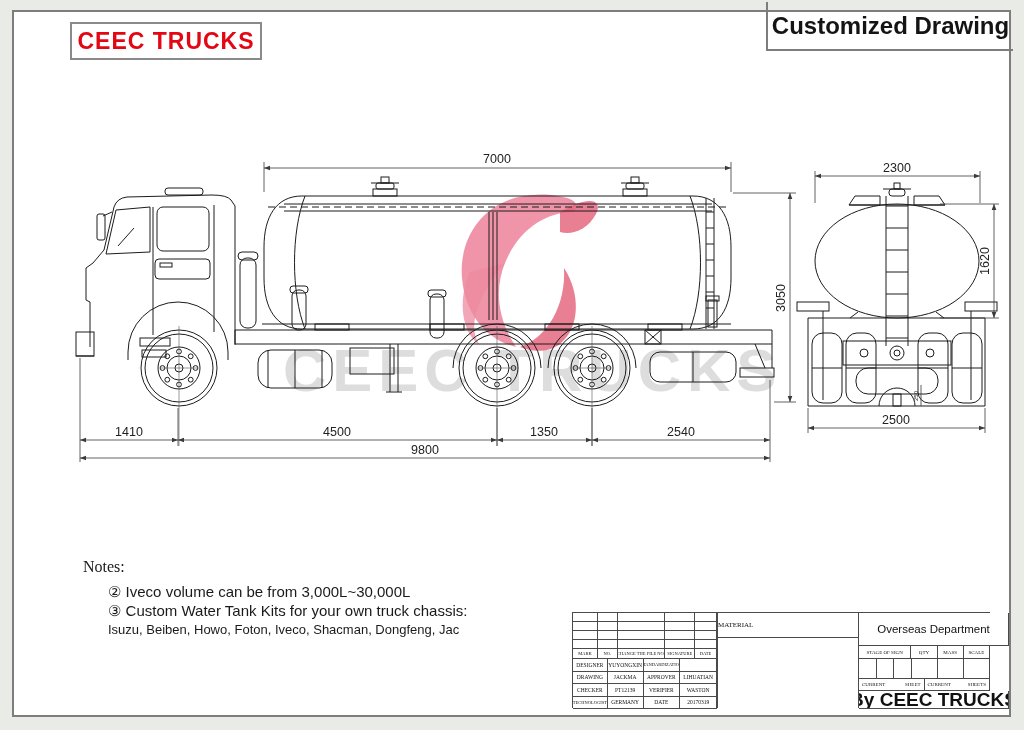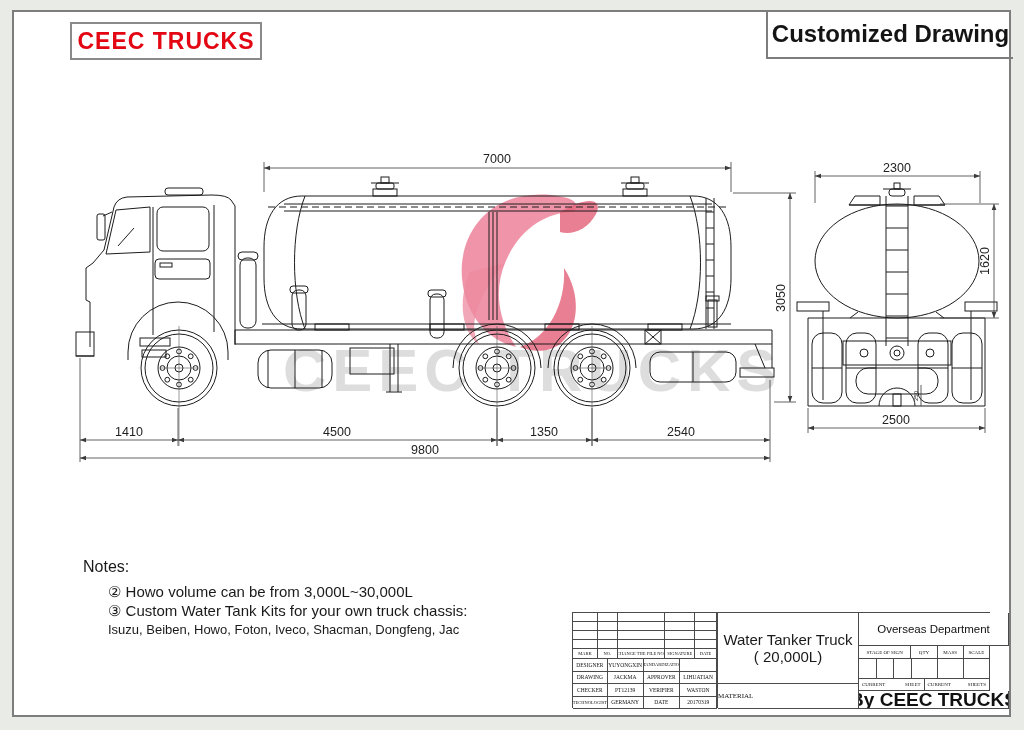--- a/index.html
+++ b/index.html
@@ -1,30 +1,30 @@
 <!DOCTYPE html>
 <html><head>
 <meta charset="utf-8">
 <style>
   html,body{margin:0;padding:0;}
   body{width:1024px;height:730px;background:#e9ebe6;font-family:"Liberation Sans",sans-serif;position:relative;overflow:hidden;}
   .frame{position:absolute;left:12px;top:10px;width:999px;height:707px;background:#ffffff;border:2px solid #7d7d7d;box-sizing:border-box;}
   .logo-box{position:absolute;left:70px;top:22px;width:192px;height:38px;border:2px solid #8a8a8a;box-sizing:border-box;display:flex;align-items:center;justify-content:center;background:#fff;}
   .logo-box span{color:#e30613;font-weight:bold;font-size:23px;letter-spacing:1px;}
-  .cdraw-box{position:absolute;left:766px;top:10px;width:247px;height:49px;border-left:2px solid #7d7d7d;border-bottom:2px solid #7d7d7d;box-sizing:border-box;display:flex;align-items:center;justify-content:center;}
+  .cdraw-box{position:absolute;left:766px;top:2px;width:247px;height:49px;border-left:2px solid #7d7d7d;border-bottom:2px solid #7d7d7d;box-sizing:border-box;display:flex;align-items:center;justify-content:center;}
   .cdraw-box span{color:#141414;font-weight:bold;font-size:24px;}
   .wmark{position:absolute;left:283px;top:336px;font-size:60px;font-weight:bold;letter-spacing:6px;color:#c7c7c7;opacity:.6;white-space:nowrap;}
   svg.draw{position:absolute;left:0;top:0;}
   .ln{stroke:#1c1c1c;stroke-width:1;fill:none;}
   .thin{stroke:#555;stroke-width:.6;fill:none;}
   .dim{stroke:#3a3a3a;stroke-width:.8;fill:none;}
   .dimtxt{font-family:"Liberation Sans",sans-serif;font-size:12.5px;fill:#222;}
   .tinytxt{font-family:"Liberation Sans",sans-serif;font-size:6px;fill:#222;}
   .notes{position:absolute;left:83px;top:558px;color:#1a1a1a;}
-  .notes .nt{font-size:16px;margin-bottom:6px;}
+  .notes .nt{font-size:16px;margin-bottom:6px;font-family:Liberation Serif, serif;}
   .notes .ni{font-size:15px;margin-left:25px;line-height:19px;}
   .notes .nl{font-size:13px;margin-left:25px;line-height:19px;}
   
   .tb{position:absolute;left:572px;top:612px;width:436px;height:96px;display:flex;color:#111;}
   .sec{box-sizing:border-box;border-left:1px solid #4a4a4a;border-top:1px solid #4a4a4a;}
   .row{display:flex;}
   .c{box-sizing:border-box;border-right:1px solid #4a4a4a;border-bottom:1px solid #4a4a4a;display:flex;align-items:center;justify-content:center;overflow:hidden;white-space:nowrap;}
   .sigfont{font-family:"Liberation Serif",serif;}
   .h9{height:9px;} .h10{height:10px;} .h125{height:12.5px;}
   .f45{font-size:4.5px;} .f55{font-size:5.5px;} .f5{font-size:5px;}
@@ -217,21 +217,21 @@
     <path class="dim" d="M808,408 V433 M985,408 V433"></path>
     <line class="dim" x1="808" y1="428" x2="985" y2="428" marker-start="url(#ma)" marker-end="url(#ma)"></line>
     <text class="dimtxt" x="896" y="424" text-anchor="middle">2500</text>
     <path class="dim" d="M921,385 V406"></path>
     <text class="tinytxt" x="918" y="396" text-anchor="middle" transform="rotate(-90 918,396)">250</text>
   </g>
 </svg>
 
 <div class="notes">
   <div class="nt">Notes:</div>
-  <div class="ni">② Howo volume can be from 3,000L~30,000L</div>
+  <div class="ni">② Iveco volume can be from 3,000L~30,000L</div>
   <div class="ni">③ Custom Water Tank Kits for your own truck chassis:</div>
   <div class="nl">Isuzu, Beiben, Howo, Foton, Iveco, Shacman, Dongfeng, Jac</div>
 </div>
 
 <div class="tb">
 
   <div class="sec sigfont" style="width:145px">
     <div class="row">
         <div class="c h9" style="width:25px"></div>
         <div class="c h9" style="width:20px"></div>
@@ -287,24 +287,20 @@
     </div>
     <div class="row">
       <div class="c h125 f45" style="width:35px">TECHNOLOGIST</div>
       <div class="c h125 f55" style="width:36px">GERMANY</div>
       <div class="c h125 f55" style="width:37px">DATE</div>
       <div class="c h125 f55" style="width:37px">20170319</div>
     </div>
   </div>
 
   <div class="sec" style="width:141px">
-    <div class="c mid-top">
-      <div>Water Tanker Truck</div>
-      <div>( 20,000L)</div>
-    </div>
     <div class="c mid-mat">MATERIAL</div>
   </div>
 
   <div class="sec" style="width:132px">
     <div class="c dept">Overseas Department</div>
     <div class="row sigfont">
       <div class="c f5" style="width:60px;height:13px">STAGE OF SIGN</div>
       <div class="c f5" style="width:30px;height:13px">QTY</div>
       <div class="c f5" style="width:30px;height:13px">MASS</div>
       <div class="c f5" style="width:30px;height:13px">SCALE</div>

